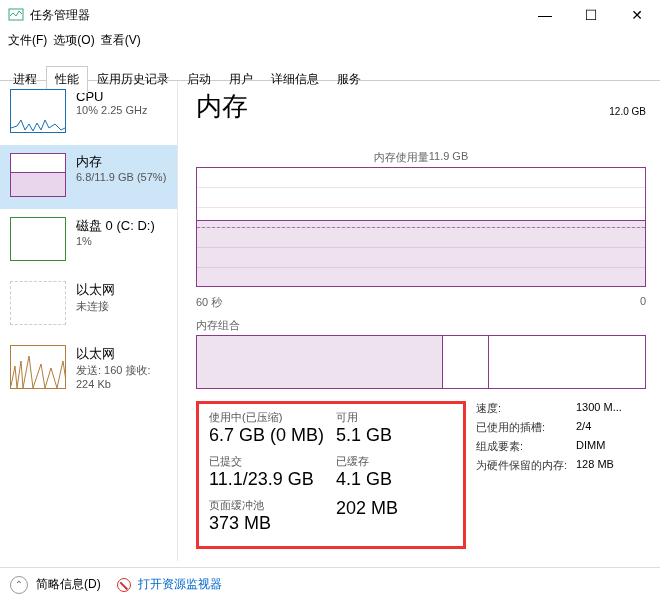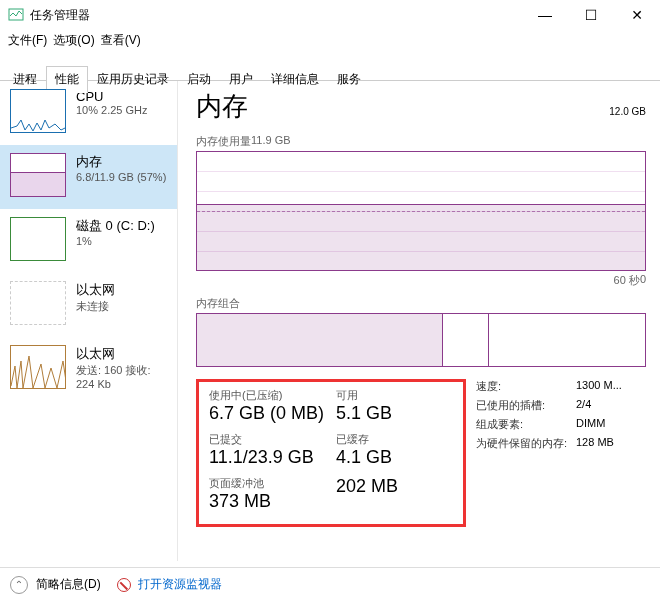--- a/index.html
+++ b/index.html
@@ -111,45 +111,45 @@
     position: relative;
   }
   .hdr {
     display: flex;
     justify-content: space-between;
     align-items: baseline;
   }
   .hdr-title { font-size: 26px; font-weight: 300; }
   .hdr-right { font-size: 10px; }
   .chart-label {
-    display: flex; justify-content: flex-start;
+    display: flex; justify-content: center;
     font-size: 11px; color: #666;
-    margin-top: 10px;
+    margin-top: 26px;
   }
   .chart-big {
     height: 120px;
     border: 1px solid #8b3a8b;
     background: repeating-linear-gradient(to bottom, transparent 0 19px, #f0dff0 19px 20px);
     position: relative;
     margin-top: 2px;
   }
   .chart-big .area {
     position:absolute; left:0; right:0; bottom:0;
     height:56%;
     background: rgba(139,58,139,0.15);
     border-top:1px solid #8b3a8b;
   }
   .chart-big .darkline {
     position:absolute; left:0; right:0; bottom:0;
     height:50%;
     border-top:1px dashed rgba(139,58,139,0.6);
   }
   .xaxis {
-    display:flex; justify-content:flex-end;
-    font-size:11px; color:#666; margin-top:2px;
+    display:flex; justify-content:space-between;
+    font-size:11px; color:#666; margin-top:8px;
   }
   .comp-label { font-size:11px; color:#666; margin-top:8px;font-family:Liberation Serif, serif; }
   .chart-comp {
     height: 54px;
     border: 1px solid #8b3a8b;
     margin-top:2px;
     position:relative;
   }
   .chart-comp .seg1 {
     position:absolute; top:0; bottom:0; left:0;

